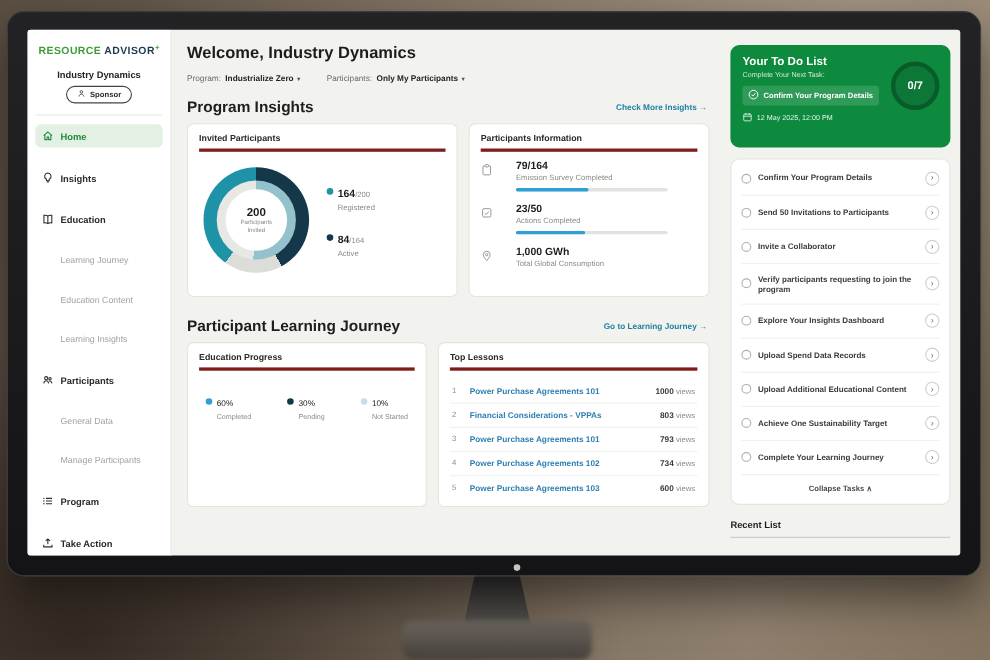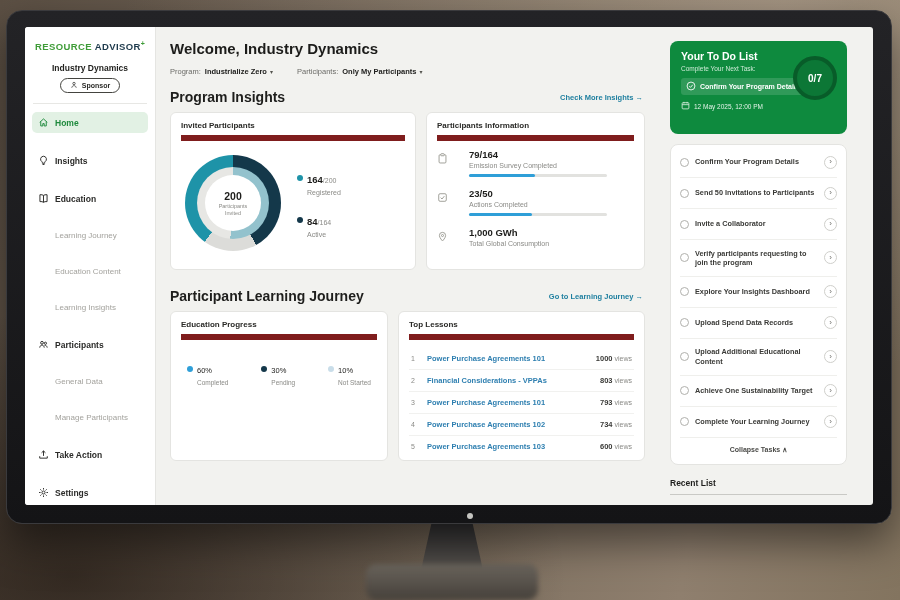--- a/index.html
+++ b/index.html
@@ -44,21 +44,21 @@
   .filters{ display:flex; gap:24px; font-size:7.5px; align-items:center; margin-bottom:13px;}
   .filter{ display:flex; align-items:center; cursor:pointer;}
   .f-label{ color:#6b6b67; }
   .f-value{ font-weight:bold; color:#222220; margin-left:4px;}
   .chev{ font-size:6px; color:#55554f; margin-left:3px;}
   .sec-head{ display:flex; justify-content:space-between; align-items:center; margin-bottom:7px; padding-right:2px;}
   .sec-title{ font-size:14px; font-weight:bold; color:#1e1e1c;}
   .sec-link{ font-size:7.5px; font-weight:bold; color:#1e7f9f; cursor:pointer; text-decoration:none;}
   .cards{ display:flex; gap:10px;}
   .card{ background:#fff; border:1px solid #e4e4e1; border-radius:6px; padding:8px 10px;}
-  .card-title{ font-size:8px; font-weight:bold; color:#2a2a27; padding-bottom:5px; border-bottom:6px solid #7f1d1d; margin-bottom:8px;}
+  .card-title{ font-size:8px; font-weight:bold; color:#2a2a27; padding-bottom:5px; border-bottom:3px solid #7f1d1d; margin-bottom:8px;}
   .card.invited{ width:246px; height:158px;}
   .card.info{ flex:1; height:158px;}
   .card.edu{ width:218px; height:150px;}
   .card.lessons{ flex:1; height:150px;}
   .row2{ margin-top:0;}
   .sec2{ margin-top:18px;}
 
   
   .donut-wrap{ display:flex; align-items:center; gap:16px; padding:6px 0 0 4px;}
   .donut{ position:relative; width:96px; height:96px;}
@@ -96,21 +96,21 @@
 
   
   .lesson{ display:flex; align-items:center; gap:8px; padding:6px 2px; border-bottom:1px solid #f1f1ef; font-size:7.5px;}
   .lesson:last-child{ border-bottom:none;}
   .l-rank{ color:#8a8a86; font-size:7px; width:8px;}
   .l-title{ color:#2e7fb0; font-weight:bold; flex:1; cursor:pointer; text-decoration:none;}
   .l-views{ color:#8a8a86; font-size:7px;}
   .l-views b{ color:#3a3a37; font-size:7.5px;}
 
   
-  .rightpanel{ position:absolute; right:26px; top:14px; width:177px;border-radius:31px;}
+  .rightpanel{ position:absolute; right:9px; top:14px; width:200px;border-radius:31px;}
   .todo-card{ position:relative; background:#0e8a3e; border-radius:8px; padding:9px 11px; color:#fff; height:93px;}
   .todo-title{ font-size:10.5px; font-weight:bold;}
   .todo-sub{ font-size:6.5px; color:#cdead6; margin-top:3px;}
   .todo-next{ display:flex; align-items:center; gap:4px; margin-top:6px; font-size:7px; font-weight:bold;
     background:rgba(255,255,255,.14); border-radius:3px; padding:3px 5px; width:max-content; max-width:142px; cursor:pointer;}
   .todo-date{ display:flex; gap:4px; font-size:6.5px; margin-top:6px; color:#e2f3e8; align-items:center;}
   .todo-count{ position:absolute; right:10px; top:15px; width:44px; height:44px; border-radius:50%;
     background:#0c7736; border:4px solid #085c29; display:flex; align-items:center; justify-content:center;
     font-size:10px; font-weight:bold;}
   .tasks-card{ background:#fff; border:1px solid #e4e4e1; border-radius:8px; margin-top:10px; padding:2px 9px;}
@@ -191,20 +191,31 @@
               <span class="nav-label">Participants</span>
             </div>
             <div class="nav-item sub">
               <span class="nav-label">General Data</span>
             </div>
             <div class="nav-item sub">
               <span class="nav-label">Manage Participants</span>
             </div>
             <div class="nav-item">
               <span class="nav-icon">
+                <svg viewBox="0 0 16 16" stroke="currentColor" stroke-width="1.4">
+                  <path d="M5.5 4.5h8M5.5 8h8M5.5 11.5h8" fill="none"></path>
+                  <circle cx="2.8" cy="4.5" r=".9" fill="currentColor" stroke="none"></circle>
+                  <circle cx="2.8" cy="8" r=".9" fill="currentColor" stroke="none"></circle>
+                  <circle cx="2.8" cy="11.5" r=".9" fill="currentColor" stroke="none"></circle>
+                </svg>
+              </span>
+              <span class="nav-label">Program</span>
+            </div>
+            <div class="nav-item">
+              <span class="nav-icon">
                 <svg viewBox="0 0 16 16" fill="none" stroke="currentColor" stroke-width="1.4">
                   <path d="M8 10V3M5.2 5.5L8 2.8l2.8 2.7M2.5 10.5v2.8h11v-2.8"></path>
                 </svg>
               </span>
               <span class="nav-label">Take Action</span>
             </div>
             <div class="nav-item">
               <span class="nav-icon">
                 <svg viewBox="0 0 16 16" fill="none" stroke="currentColor" stroke-width="1.4">
                   <circle cx="8" cy="8" r="2.2"></circle>

